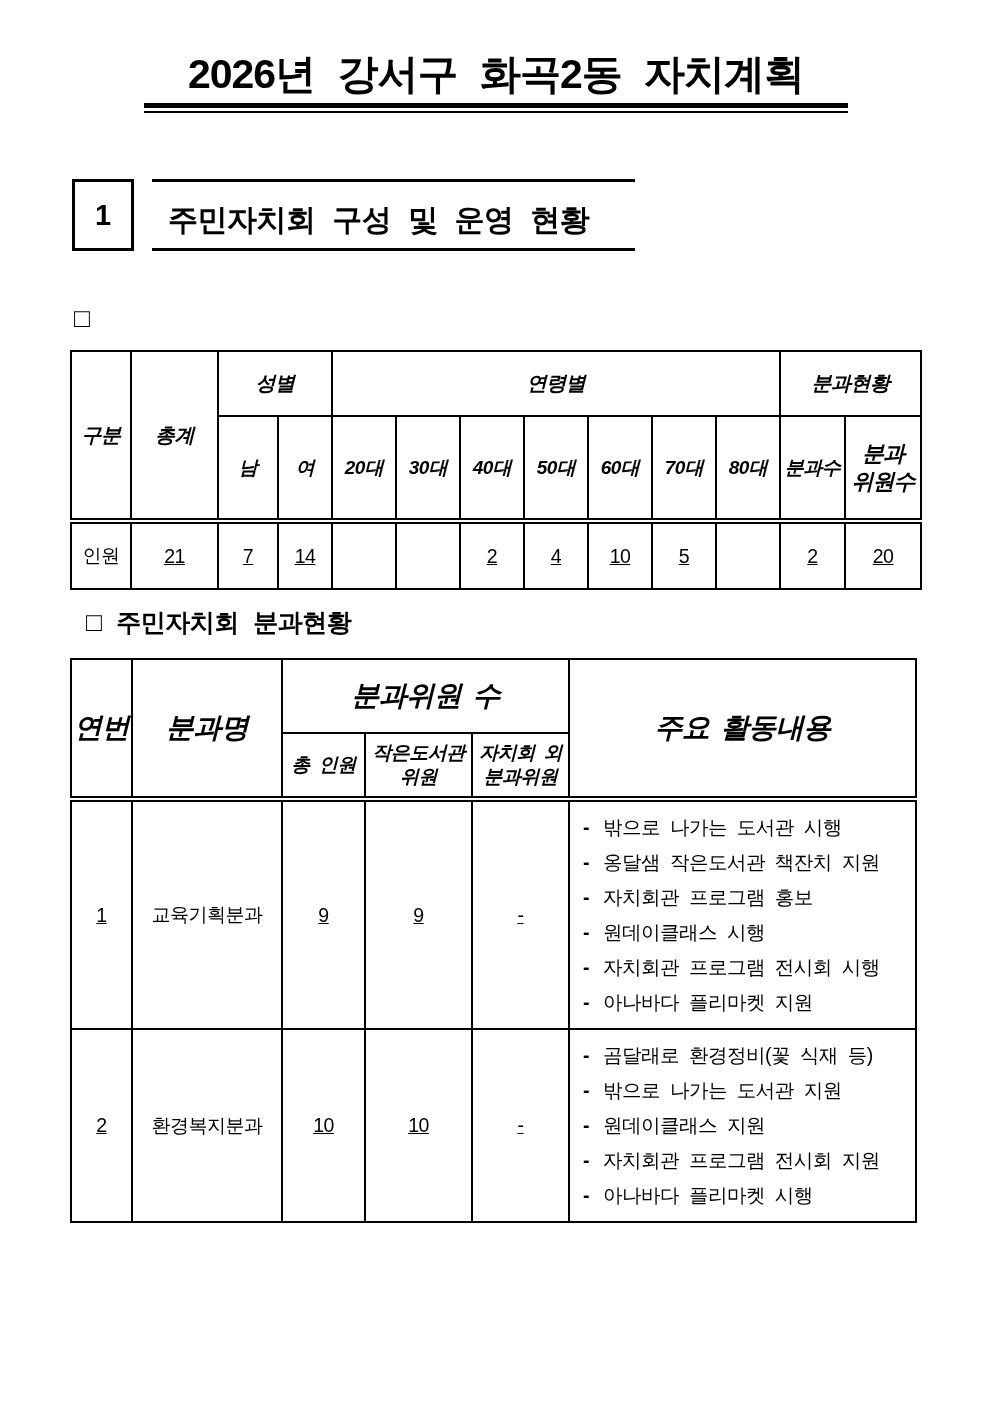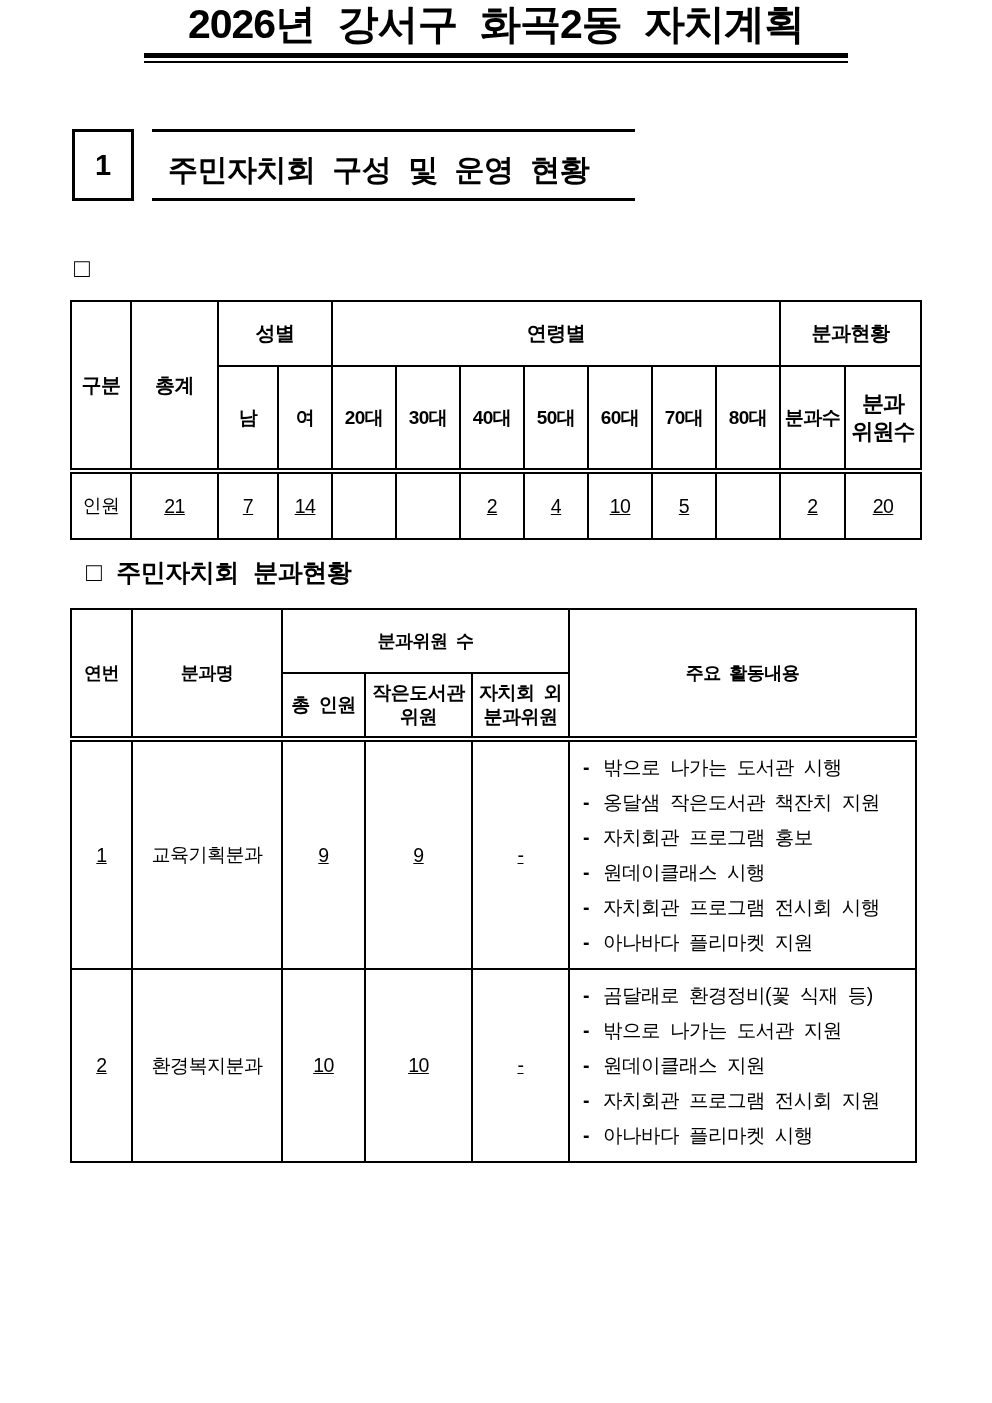--- a/index.html
+++ b/index.html
@@ -7,20 +7,21 @@
   body {
     width: 992px;
     height: 1403px;
     position: relative;
     font-family: "Liberation Sans", "DejaVu Sans", sans-serif;
     color: #000;
   }
 
   
   .title-wrap {
+    padding-top: 50px;
     text-align: center;
   }
   .doc-title {
     display: inline-block;
     font-size: 41px;
     font-weight: 800;
     letter-spacing: -1px;
     word-spacing: 12px;
     line-height: 1.2;
   }
@@ -87,33 +88,33 @@
   }
   th, td {
     border: 2px solid #000;
     text-align: center;
     vertical-align: middle;
     font-size: 19px;
     letter-spacing: -0.5px;
     word-spacing: 4px;
     overflow: hidden;
   }
-  th { font-weight: 700; }
+  th { font-weight: 700; font-style: italic; }
   .preline { white-space: pre-line; line-height: 1.25; }
 
   
   #status-table { width: 850px; margin-top: 16px; }
   #status-table thead tr.grp th { height: 65px; font-size: 20px; }
   #status-table thead tr.sub th { height: 105px; }
   #status-table tbody td { height: 68px; border-top: 6px double #000; }
   #status-table .small-hd { font-size: 22px; letter-spacing: -1px; }
 
   
   #sub-table { width: 845px; margin-top: 19px; }
-  #sub-table thead tr.grp th { height: 64px; font-size: 18px; }
+  #sub-table thead tr.grp th { height: 74px; font-size: 28px; }
   #sub-table thead tr.sub th { height: 66px; }
   #sub-table tbody tr td { border-top: 6px double #000; }
   #sub-table tbody tr + tr td { border-top: 2px solid #000; }
   #sub-table td.activities {
     text-align: left;
     padding: 8px 4px 8px 9px;
   }
   .act-line {
     display: flex;
     align-items: baseline;

